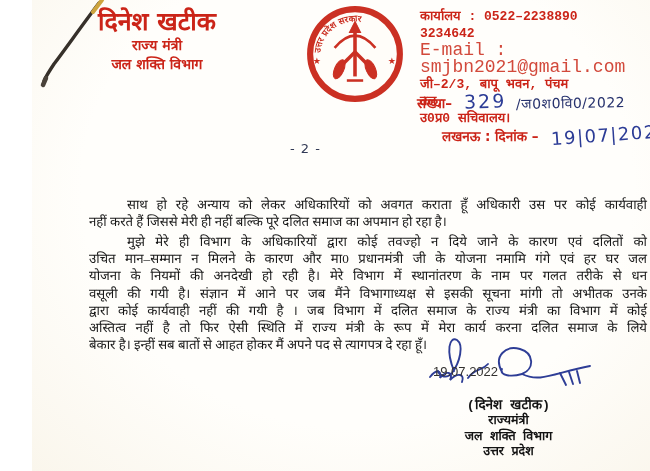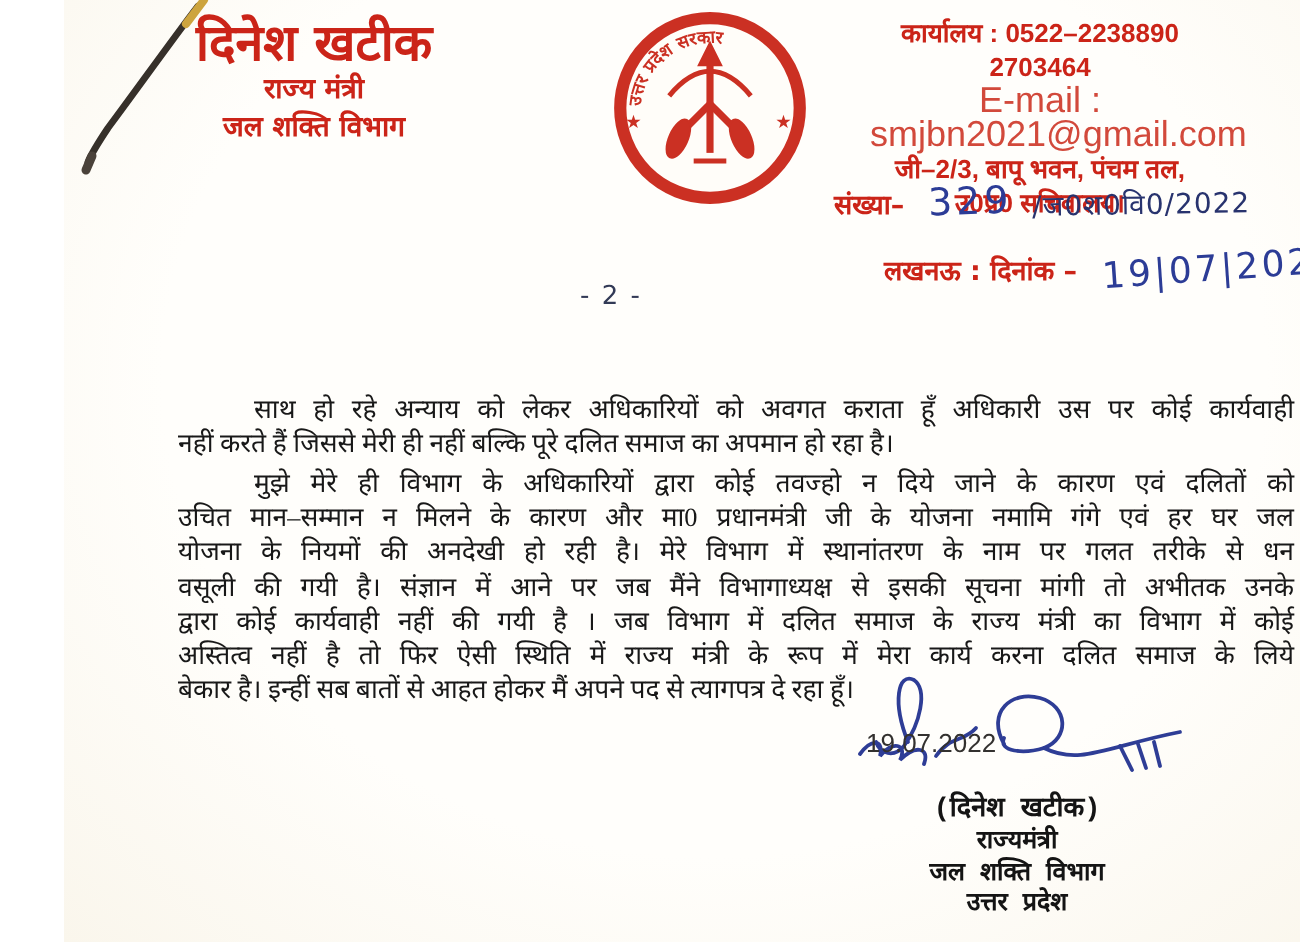--- a/index.html
+++ b/index.html
@@ -10,22 +10,22 @@
     font-family:"Liberation Serif","DejaVu Serif",serif;
     color:#1d1d1d;
     margin-left:32px;
   }
   .abs{position:absolute;}
   
   .lh-left{left:40px; top:8px; width:170px; text-align:center; color:#cb2418;}
   .lh-name{font-family:"DejaVu Sans","Liberation Sans",sans-serif; font-weight:bold; font-size:25px; line-height:28px; color:#cb2418;}
   .lh-sub{font-family:"DejaVu Sans","Liberation Sans",sans-serif; font-weight:bold; font-size:14px; line-height:19px; color:#cb2418;}
   
-  .lh-right{left:403px; top:8px; width:170px; text-align:center; color:#cb2418;
-    font-family:Liberation Sans, sans-serif; font-weight:bold; font-size:13px; line-height:17px; width:170px;}
+  .lh-right{left:388px; top:8px; width:170px; text-align:left; color:#cb2418;
+    font-family:Liberation Mono, monospace; font-weight:bold; font-size:13px; line-height:17px; width:170px;}
   .lh-right .email{color:#d2493b; font-weight:normal; font-size:18px;}
   
   .refline{font-family:"DejaVu Sans","Liberation Sans",sans-serif; font-weight:bold; color:#cb2418; font-size:13.5px;}
   .hand{font-family:"DejaVu Sans","Liberation Sans",sans-serif; color:#2c3c96; font-weight:normal;}
   .hand-num{font-size:19px; letter-spacing:2px; transform:rotate(-2deg); display:inline-block;}
   .hand-suffix{font-size:14px; color:#28336e; letter-spacing:0.5px; transform:rotate(-1deg); display:inline-block;}
   .hand-date{font-size:18px; letter-spacing:1.5px; transform:rotate(-4deg); display:inline-block;}
   .pagenum{font-family:"DejaVu Sans","Liberation Sans",sans-serif; color:#323a56; font-size:13px; letter-spacing:1px;}
   
   .bodytext{left:57px; width:558px; font-size:13.2px; color:#181818;}
@@ -73,21 +73,21 @@
       <path d="M50,46 L36,60" stroke-width="3.5" fill="none"></path>
       <path d="M50,46 L64,60" stroke-width="3.5" fill="none"></path>
       <ellipse cx="34.5" cy="63" rx="4.5" ry="10" transform="rotate(24 34.5 63)"></ellipse>
       <ellipse cx="65.5" cy="63" rx="4.5" ry="10" transform="rotate(-24 65.5 63)"></ellipse>
       <line x1="42" y1="74" x2="58" y2="74" stroke-width="2.5"></line>
     </g>
   </svg>
 
   <div class="abs lh-right">
     <div>कार्यालय : 0522–2238890</div>
-    <div>2703464</div>
+    <div>3234642</div>
     <div class="email">E-mail : smjbn2021@gmail.com</div>
     <div>जी–2/3, बापू भवन, पंचम तल,</div>
     <div>उ0प्र0 सचिवालय।</div>
   </div>
 
   <div class="abs" style="left:385px;top:90px;">
     <span class="refline">संख्या–</span>
     <span class="hand hand-num" style="margin-left:8px;">329</span>
     <span class="hand hand-suffix" style="margin-left:6px;">/ज0श0वि0/2022</span>
   </div>

